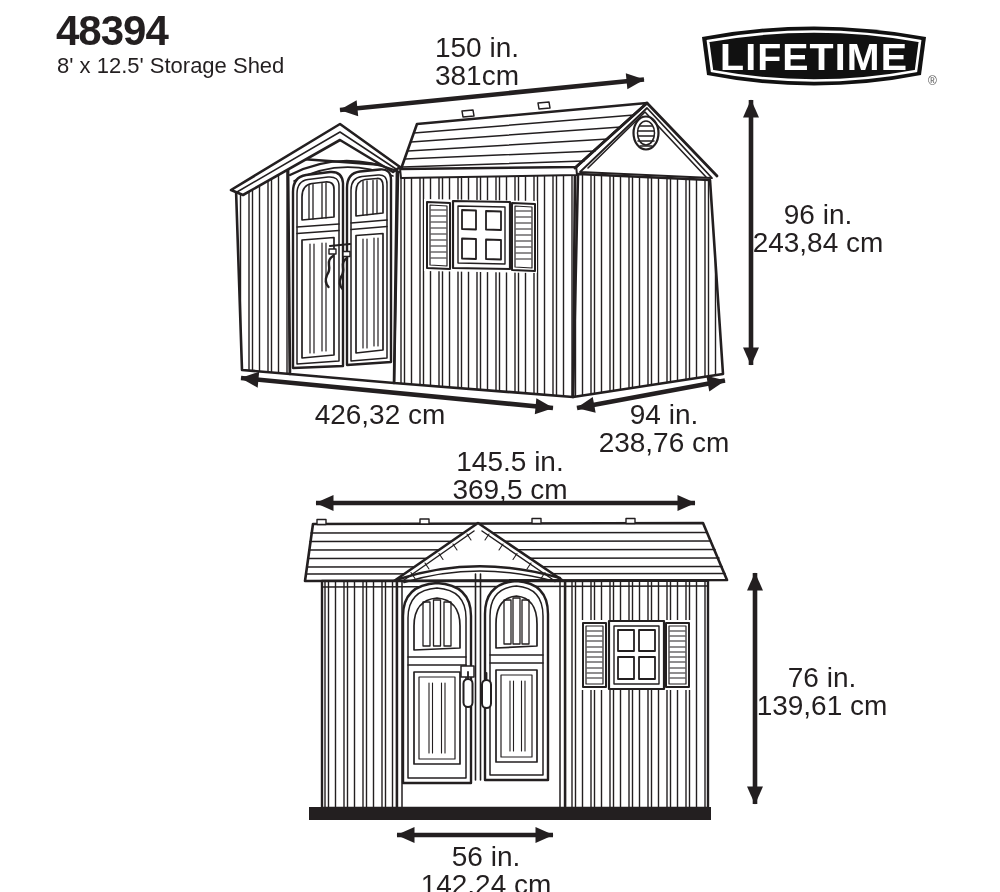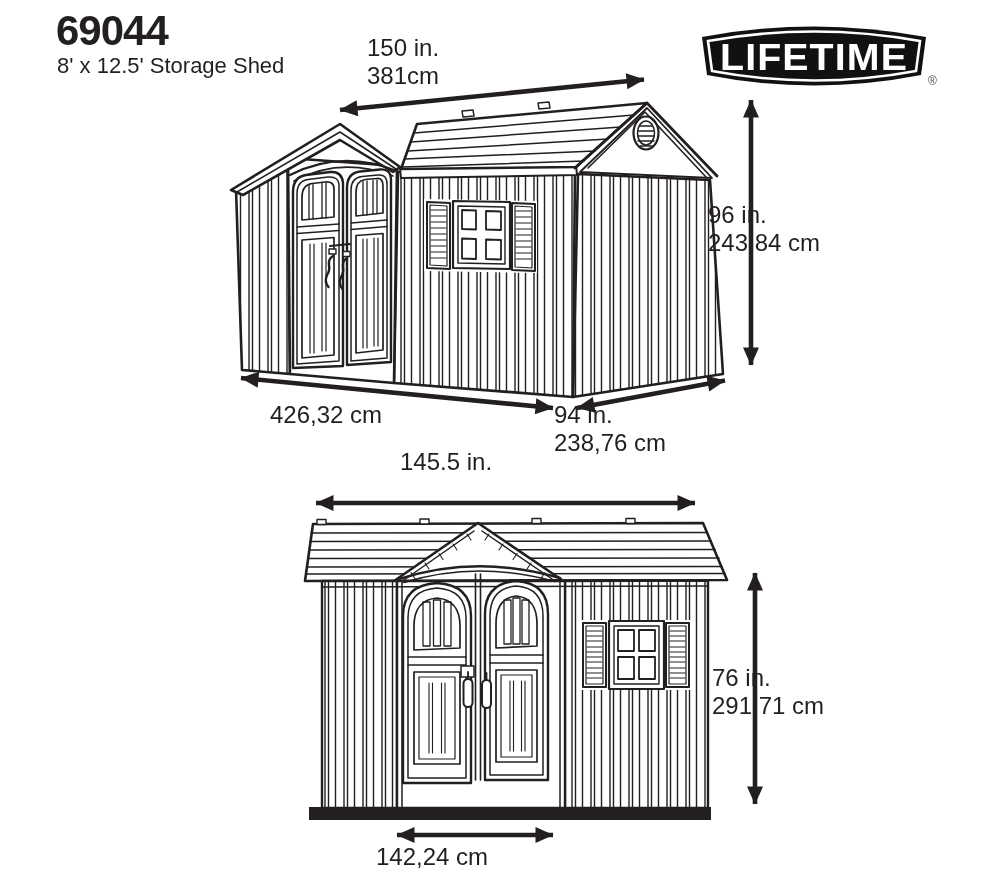--- a/index.html
+++ b/index.html
@@ -2,21 +2,21 @@
 <html><head>
 <meta charset="utf-8">
 <style>
   html,body{margin:0;padding:0;background:#fff;}
   .canvas{position:relative;width:1000px;height:892px;background:#fff;overflow:hidden;
           font-family:"Liberation Sans","DejaVu Sans",sans-serif;color:#231f20;}
   .art{position:absolute;left:0;top:0;}
   .title{position:absolute;left:56px;top:8px;font-size:42px;font-weight:bold;
          letter-spacing:-1px;line-height:46px;}
   .subtitle{position:absolute;left:57px;top:53px;font-size:22px;line-height:26px;}
-  .dim{position:absolute;width:220px;text-align:left;font-size:24px;line-height:28px;}
+  .dim{position:absolute;width:220px;text-align:center;font-size:28px;line-height:28px;}
   .dim span{display:block;}
   .logo{position:absolute;left:692px;top:20px;}
   .regmark{position:absolute;left:928px;top:74px;font-size:12px;color:#555;}
 </style>
 </head>
 <body>
 
 <div class="canvas">
 
   <svg class="art" width="1000" height="892" viewBox="0 0 1000 892">
@@ -166,21 +166,21 @@
       <line x1="340" y1="110" x2="644" y2="79.5" marker-start="url(#ah)" marker-end="url(#ah)"></line>
       <line x1="751" y1="100" x2="751" y2="365" marker-start="url(#ah)" marker-end="url(#ah)"></line>
       <line x1="241" y1="378" x2="553" y2="408" marker-start="url(#ah)" marker-end="url(#ah)"></line>
       <line x1="577" y1="408" x2="725" y2="380.5" marker-start="url(#ah)" marker-end="url(#ah)"></line>
       <line x1="316" y1="503" x2="695" y2="503" marker-start="url(#ah)" marker-end="url(#ah)"></line>
       <line x1="755" y1="573" x2="755" y2="804" marker-start="url(#ah)" marker-end="url(#ah)"></line>
       <line x1="397" y1="835" x2="553" y2="835" marker-start="url(#ah)" marker-end="url(#ah)"></line>
     </g>
   </svg>
 
-  <div class="title">69044</div>
+  <div class="title">48394</div>
   <div class="subtitle">8' x 12.5' Storage Shed</div>
 
   <svg class="logo" width="244" height="70" viewBox="0 0 244 70">
     <path d="M10,17 Q122,-4 234,17 L229,55 Q122,76 15,55 Z" fill="#111111"></path>
     <path d="M16,21 Q122,2 228,21 L224,51 Q122,70 20,51 Z" fill="none" stroke="#ffffff" stroke-width="2.6"></path>
     <text x="122" y="50" text-anchor="middle" font-size="36" font-weight="bold" fill="#ffffff" letter-spacing="1" textLength="188" lengthAdjust="spacingAndGlyphs" font-family="Liberation Sans, DejaVu Sans, sans-serif">LIFETIME</text>
   </svg>
   <div class="regmark">®</div>
 
   <div class="dim" style="left:367px;top:34px;">
@@ -193,22 +193,24 @@
   </div>
   <div class="dim" style="left:270px;top:401px;">
     <span>426,32 cm</span>
   </div>
   <div class="dim" style="left:554px;top:401px;">
     <span>94 in.</span>
     <span>238,76 cm</span>
   </div>
   <div class="dim" style="left:400px;top:448px;">
     <span>145.5 in.</span>
+    <span>369,5 cm</span>
   </div>
   <div class="dim" style="left:712px;top:664px;">
     <span>76 in.</span>
-    <span>291,71 cm</span>
+    <span>139,61 cm</span>
   </div>
   <div class="dim" style="left:376px;top:843px;">
+    <span>56 in.</span>
     <span>142,24 cm</span>
   </div>
 
 </div>
 
 </body></html>

